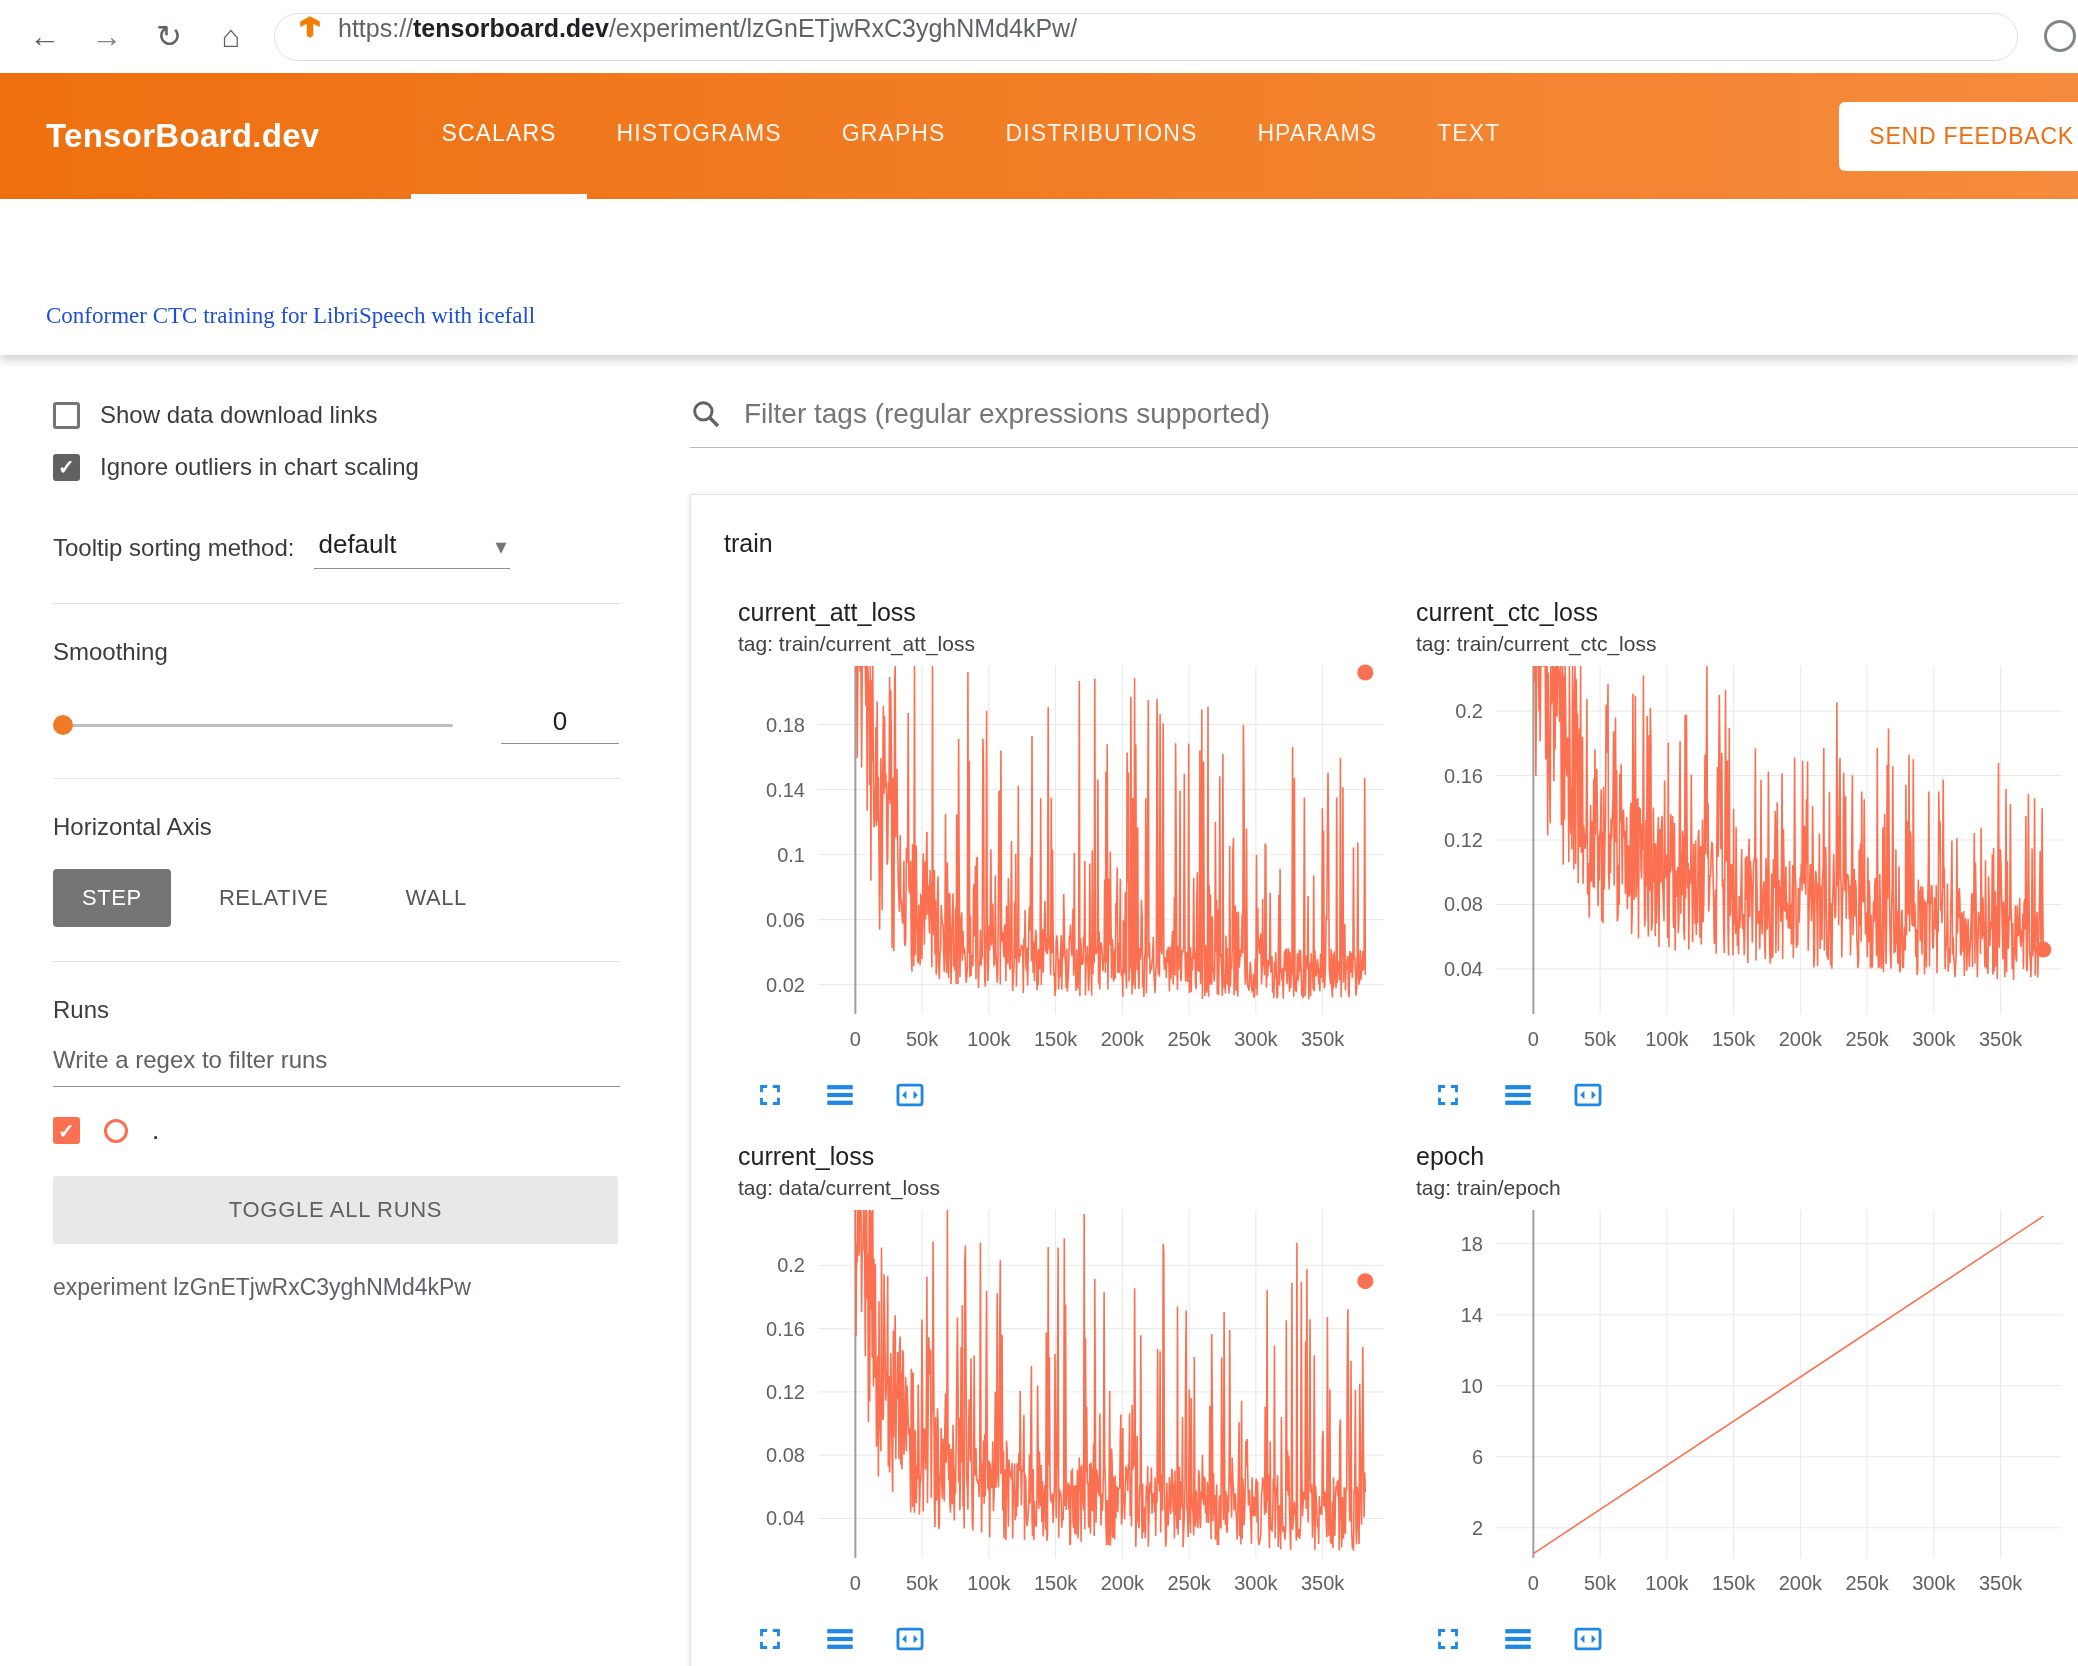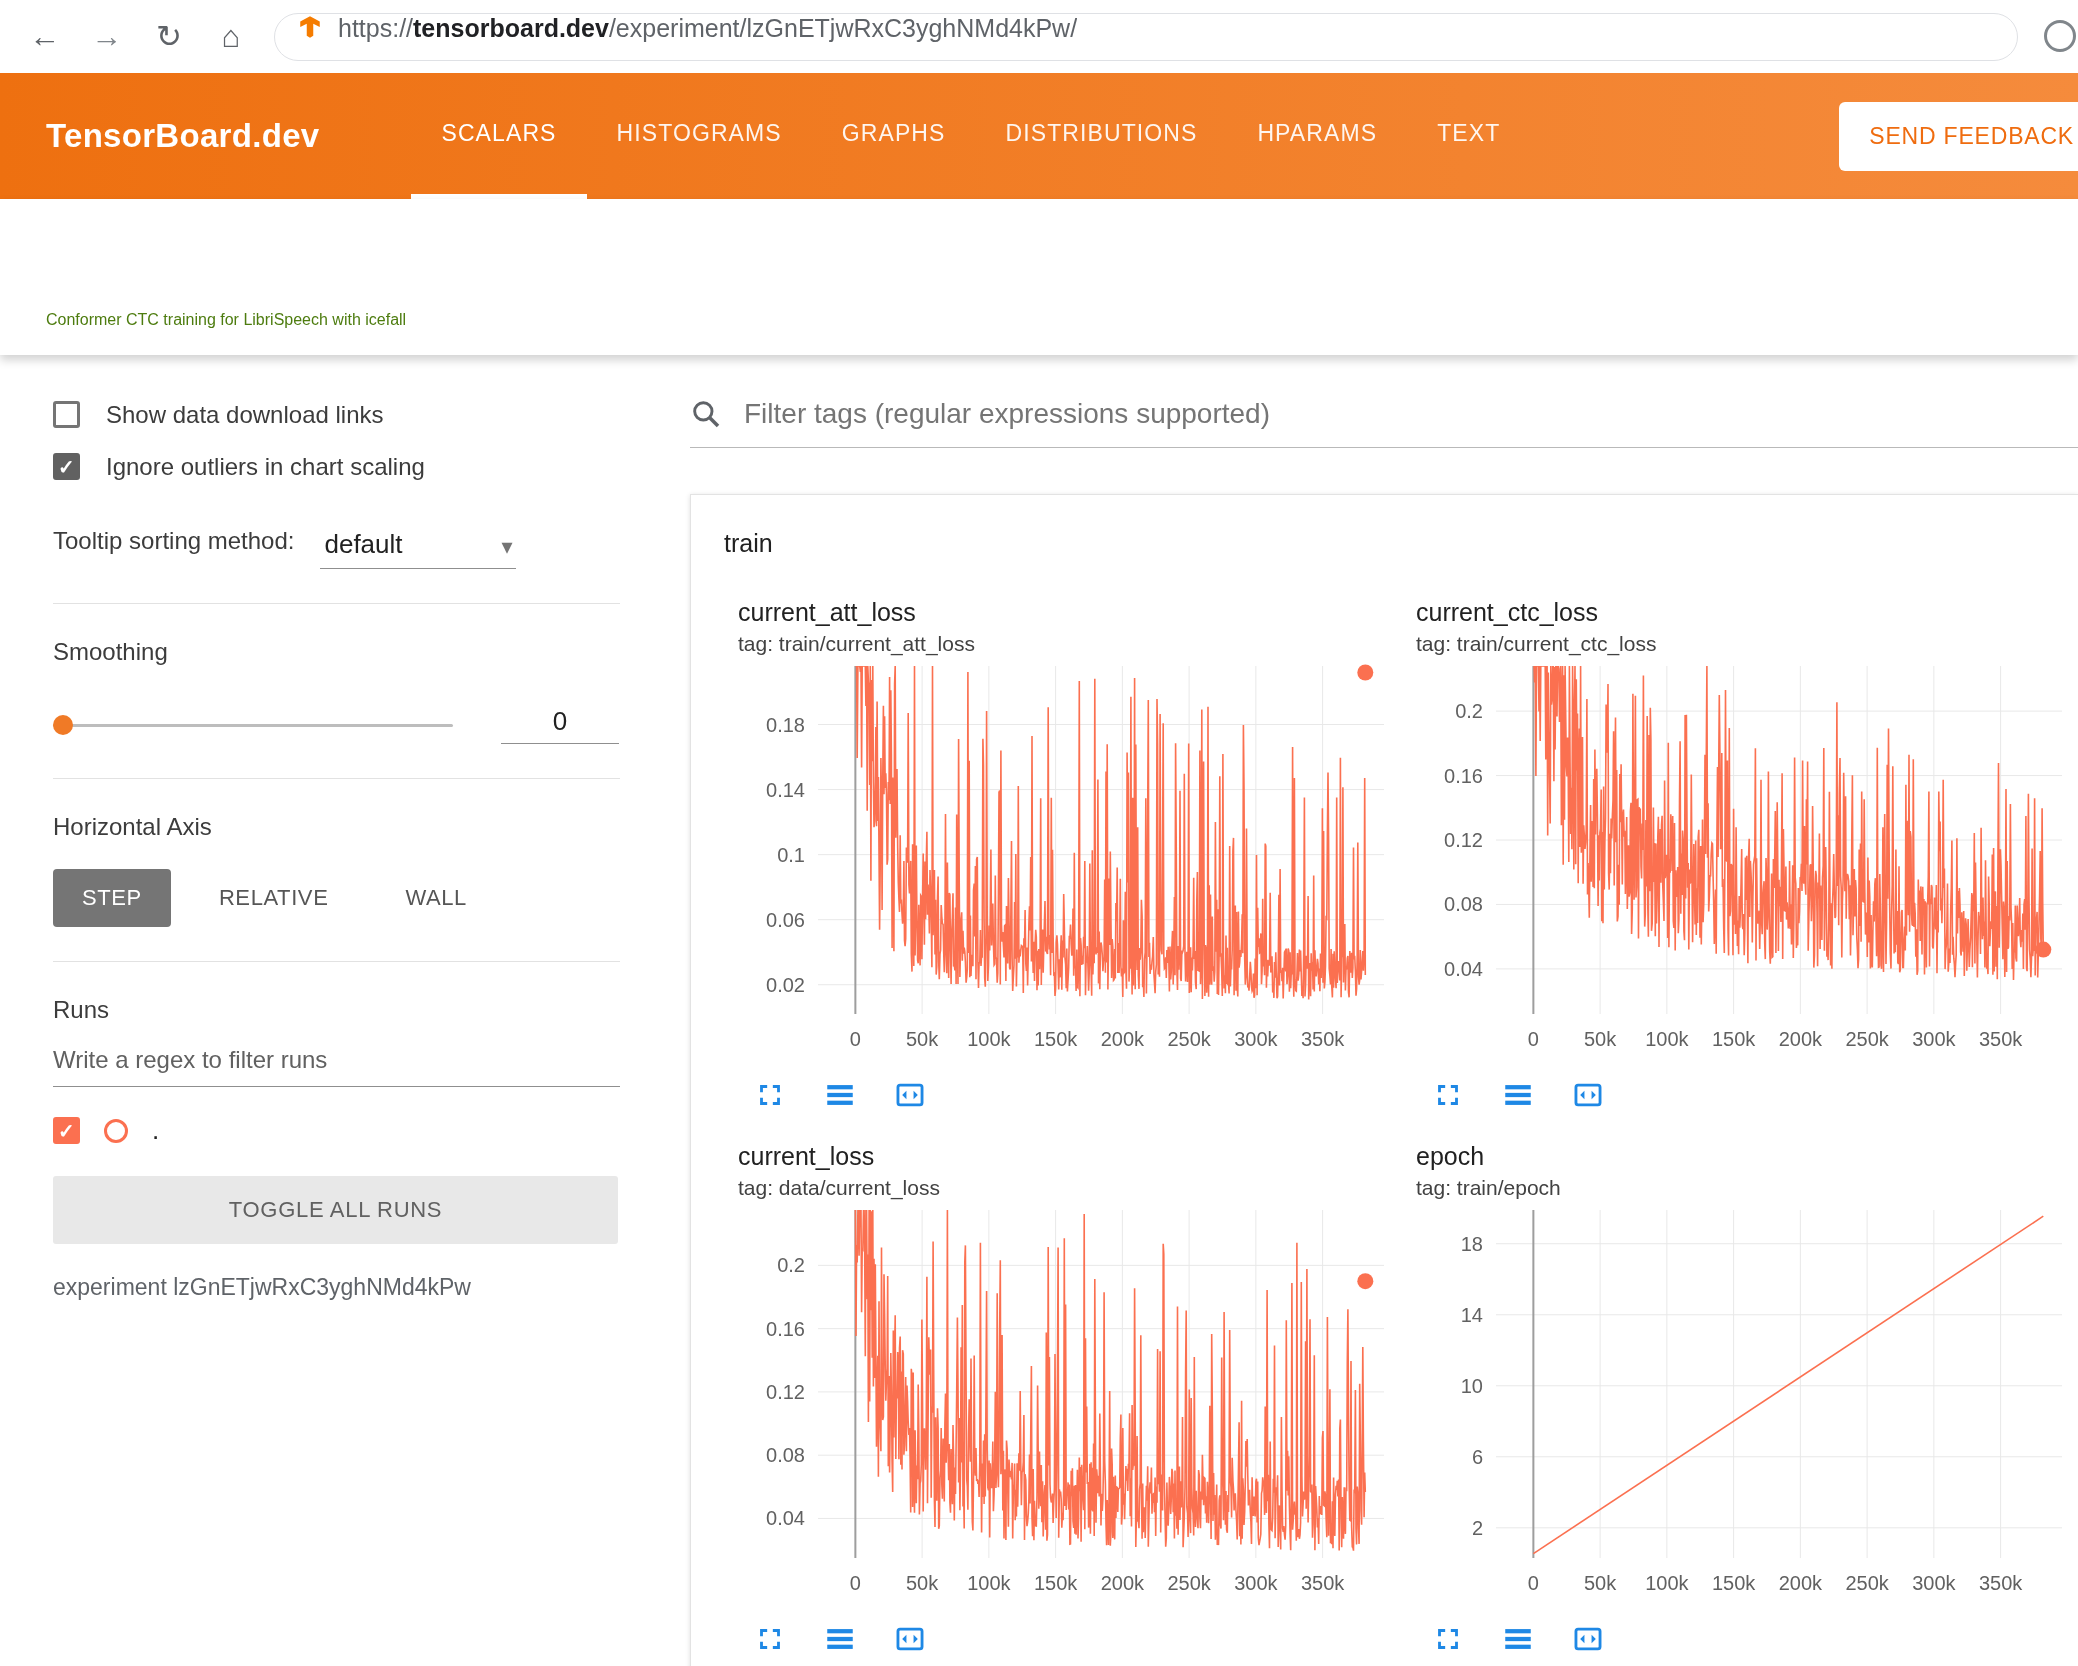--- a/index.html
+++ b/index.html
@@ -19,25 +19,25 @@
   .avatar { position:absolute; right:2px; top:20px; width:32px; height:32px; border:3px solid #80868b; border-radius:50%; }
   
   .app-header { height:126px; background:linear-gradient(90deg,#ee7010,#f58b3c); display:flex; align-items:stretch; padding-left:46px; position:relative; }
   .logo { align-self:center; color:#fff; font-size:33px; font-weight:700; margin-right:92px; letter-spacing:.3px; }
   .tabs { display:flex; }
   .tab { display:flex; align-items:center; padding:0 30px; color:rgba(255,255,255,.93); font-size:23px; letter-spacing:1.1px; border-bottom:5px solid transparent; cursor:pointer; }
   .tab.active { border-bottom-color:#fff; color:#fff; }
   .feedback-btn { margin-left:auto; align-self:center; background:#fff; color:#ef6c0f; font-size:23px; border:none; border-radius:6px; padding:21px 30px; margin-right:-26px; letter-spacing:.8px; cursor:pointer; white-space:nowrap; font-family:inherit; }
   
   .title-strip { height:156px; background:#fff; display:flex; align-items:flex-end; padding:0 0 26px 46px; box-shadow:0 5px 9px rgba(0,0,0,.18); position:relative; z-index:3; }
-  .title-strip .exp-title { font-size:16px; color:#4d7c0f; }
+  .title-strip .exp-title { font-size:23px; color:#1d4ed8;font-family:Liberation Serif, serif; }
   
   .content { display:flex; height:1311px; }
   .sidebar { width:650px; flex-shrink:0; padding:46px 30px 0 53px; }
-  .side-row { display:flex; gap:26px; margin-bottom:24px; font-size:24px; color:#3c3c3c; }
+  .side-row { display:flex; align-items:center; gap:20px; margin-bottom:24px; font-size:24px; color:#3c3c3c; }
   .checkbox { width:27px; height:27px; border:3px solid #757575; border-radius:3px; flex-shrink:0; display:flex; align-items:center; justify-content:center; cursor:pointer; }
   .checkbox.checked { background:#616161; border-color:#616161; }
   .checkbox.checked::after { content:"✓"; color:#fff; font-size:20px; font-weight:bold; }
   .checkbox.run { background:#fb7050; border-color:#fb7050; }
   .tooltip-row { margin-top:46px; }
   .dropdown { width:196px; border-bottom:1px solid #8f8f8f; display:flex; align-items:flex-end; justify-content:space-between; font-size:26px; color:#212121; padding:2px 4px 8px 4px; cursor:pointer; }
   .caret { color:#757575; font-size:22px; }
   .divider { height:1px; background:#e2e2e2; margin:34px 0; }
   .section-label { font-size:24px; color:#3c3c3c;margin-top:20px; }
   .slider-row { display:flex; align-items:center; margin-top:40px; }

